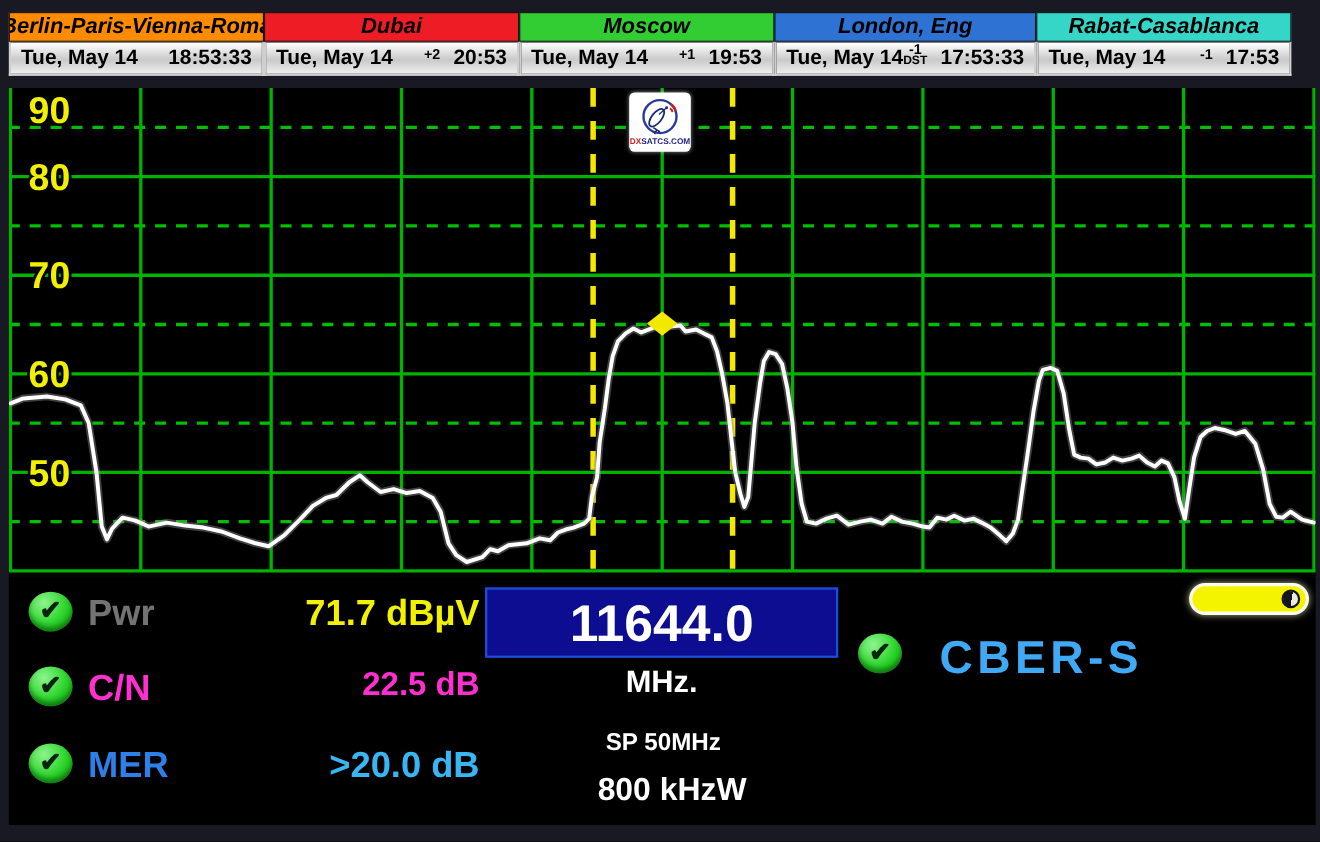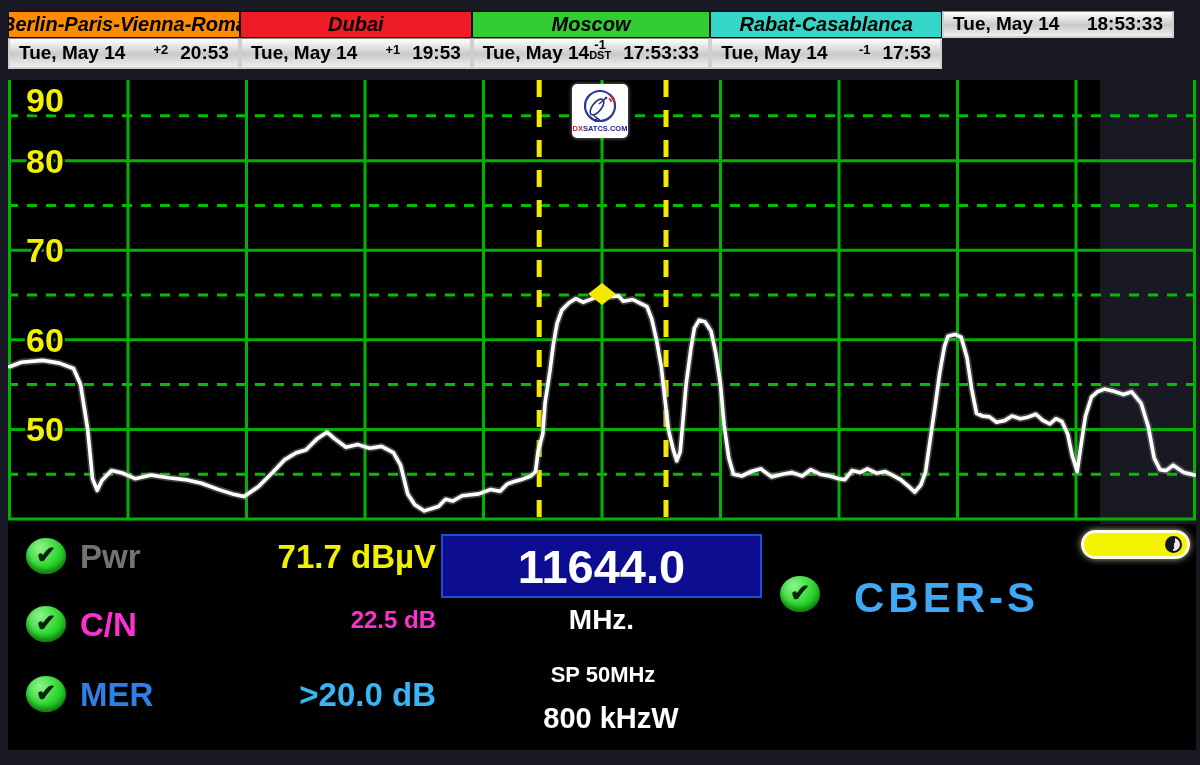--- a/index.html
+++ b/index.html
@@ -14,21 +14,21 @@
   .timecell{background:linear-gradient(#ffffff 0%,#c9c9c9 55%,#f0f0f0 100%);
             border:2px solid #cfcfcf;border-top:1px solid #8a8a8a;display:flex;align-items:center;
             font-size:19px;font-weight:bold;color:#000;padding:0 9px;white-space:nowrap;}
   .tz-mid{display:flex;flex-direction:column;align-items:center;margin-left:auto;margin-right:12px;
           transform:translateY(-4px);}
   .tz-sup{font-size:13px;font-weight:bold;line-height:11px;}
   .tz-note{font-size:11px;font-weight:bold;line-height:10px;}
   .tz-time{font-size:19px;font-weight:bold;}
 
   
-  .plot{position:absolute;left:8px;top:80px;width:1092px;height:444px;background:#000;}
+  .plot{position:absolute;left:8px;top:80px;width:1188px;height:444px;background:#000;}
   .plot svg{display:block;}
   .gsolid{stroke:#00b300;stroke-width:3;}
   .gdash{stroke:#00bf00;stroke-width:3;stroke-dasharray:10 9;}
   .ymark{stroke:#f5e800;stroke-width:5;stroke-dasharray:17 13;}
   .tshadow{fill:none;stroke:#8a8a8a;stroke-width:7;opacity:.45;stroke-linejoin:round;}
   .trace{fill:none;stroke:#ffffff;stroke-width:3.6;stroke-linejoin:round;stroke-linecap:round;}
   .peakmark{fill:#f2e800;}
   .ylab{fill:#f0f000;font:bold 34px "Liberation Sans",sans-serif;stroke:#000;stroke-width:5px;paint-order:stroke;}
 
   .logo{position:absolute;left:564px;top:4px;width:56px;height:54px;background:#fff;border-radius:5px;
@@ -41,21 +41,21 @@
   .check{position:absolute;width:40px;height:36px;border-radius:50%;
          background:radial-gradient(circle at 35% 28%,#8df58d 0%,#2bd42b 55%,#119d11 100%);
          box-shadow:inset 0 -4px 5px rgba(0,70,0,.55);display:flex;align-items:center;justify-content:center;}
   .check::before{content:"\2714";color:#06240a;font-size:24px;font-weight:bold;transform:translateY(-1px);}
   .chk-pwr{left:18px;top:14px;} .chk-cn{left:18px;top:82px;} .chk-mer{left:18px;top:152px;}
   .chk-cber{left:772px;top:52px;}
   .ro{position:absolute;font-weight:bold;white-space:nowrap;}
   .lbl-pwr{left:72px;top:14px;font-size:33px;color:#737373;text-align:right;}
   .val-pwr{left:140px;top:14px;width:288px;text-align:right;font-size:33px;color:#f2f200;}
   .lbl-cn{left:72px;top:82px;font-size:33px;color:#ff2fd0;}
-  .val-cn{left:140px;top:82px;width:288px;text-align:right;font-size:24px;color:#ff2fd0;}
+  .val-cn{left:140px;top:82px;width:288px;text-align:right;font-size:30px;color:#ff2fd0;}
   .lbl-mer{left:72px;top:152px;font-size:33px;color:#2f7fe8;}
   .val-mer{left:140px;top:152px;width:288px;text-align:right;font-size:33px;color:#38b6f4;}
   .freqbox{position:absolute;left:433px;top:10px;width:317px;height:60px;background:#0d0d92;
            border:2px solid #1d4ed8;display:flex;align-items:center;justify-content:center;
            color:#fff;font-size:47px;font-weight:bold;}
   .mhz{left:433px;top:80px;width:321px;text-align:center;font-size:28px;color:#fff;}
   .sp{left:420px;top:138px;width:350px;text-align:center;font-size:22px;color:#fff;}
   .bw{left:428px;top:178px;width:350px;text-align:center;font-size:29px;color:#fff;}
   .cber{left:846px;top:50px;font-size:42px;color:#3fa9f5;letter-spacing:4px;}
   .ber{left:860px;top:136px;width:312px;text-align:right;font-size:46px;color:#3fa9f5;letter-spacing:2px;}
@@ -72,20 +72,23 @@
 
   <div class="clockbar">
     <div class="citycell" style="background: rgb(255, 140, 0);">
         <span>Berlin-Paris-Vienna-Roma</span>
       </div>
     <div class="citycell" style="background: rgb(238, 28, 36);">
         <span>Dubai</span>
       </div>
     <div class="citycell" style="background: rgb(50, 205, 50);">
         <span>Moscow</span>
+      </div>
+    <div class="citycell" style="background: rgb(46, 115, 212);">
+        <span>London, Eng</span>
       </div>
     <div class="citycell" style="background: rgb(53, 213, 200);">
         <span>Rabat-Casablanca</span>
       </div>
 
     <div class="timecell">
       <span>Tue, May 14</span>
       <span class="tz-mid">
           <span class="tz-sup"></span>
           <span class="tz-note"></span>

